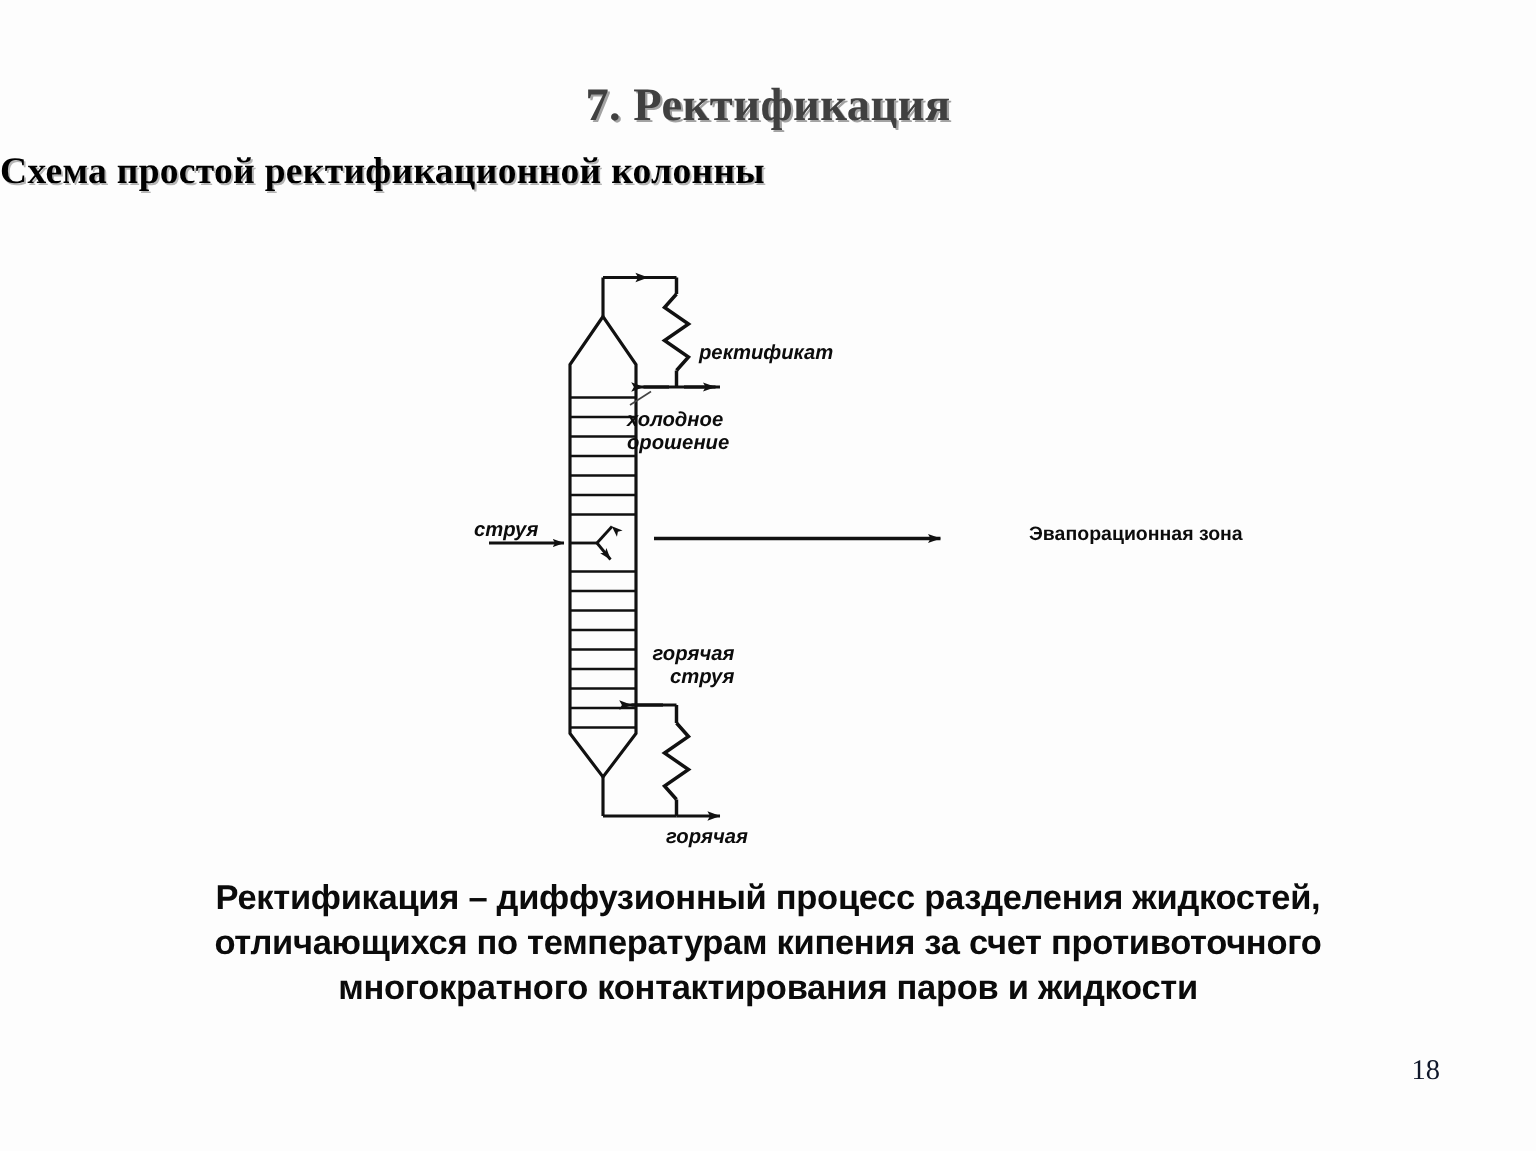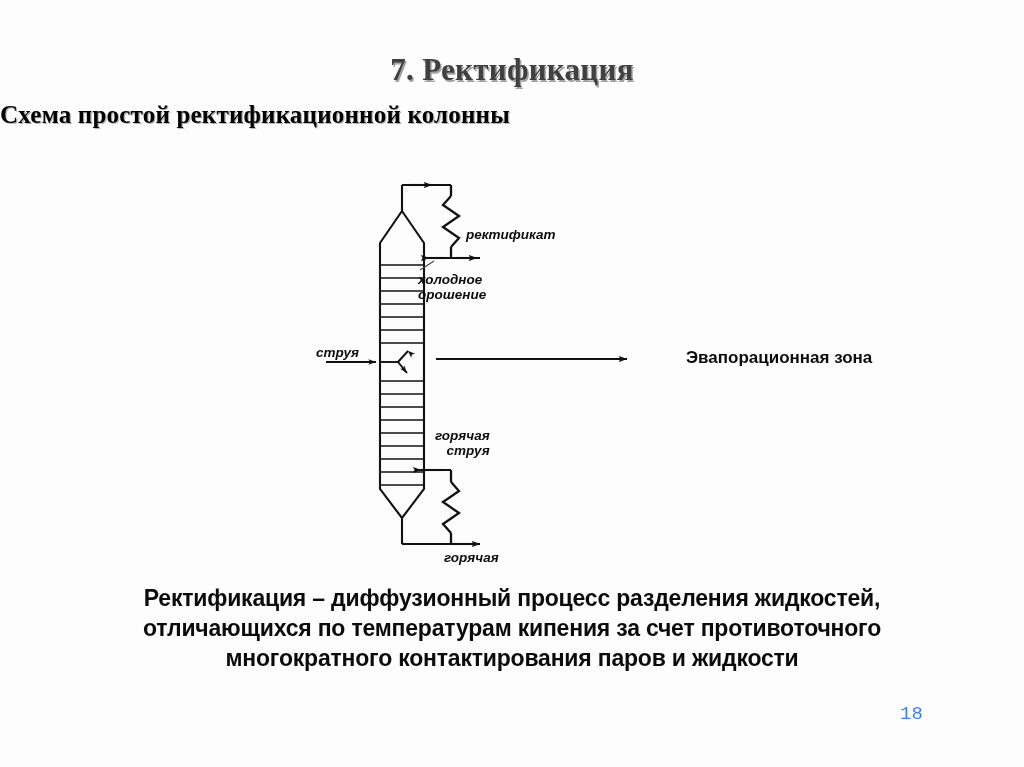--- a/index.html
+++ b/index.html
@@ -73,21 +73,21 @@
   #label-hotstream  { left: 421px; top: 428px; text-align: right; }
   #label-ostatok    { left: 430px; top: 550px; }
 
   
   #label-evapzone {
     position: absolute;
     left: 672px;
     top: 348px;
     font-family: "Liberation Sans", sans-serif;
     font-weight: bold;
-    font-size: 17px;
+    font-size: 13px;
     color: #0c0c0c;
     white-space: nowrap;
   }
 
   
   #definition-paragraph {
     position: absolute;
     left: 112px;
     top: 583px;
     width: 800px;
@@ -99,24 +99,24 @@
     color: #0b0b0b;
     letter-spacing: -0.2px;
   }
 
   
   #page-number {
     position: absolute;
     left: 900px;
     top: 703px;
     width: 60px;
-    text-align: left;
-    font-family: Liberation Mono, monospace;
+    text-align: right;
+    font-family: Liberation Serif, serif;
     font-size: 19px;
-    color: #3b82f6;
+    color: #0f172a;
   }
 </style>
 </head>
 <body>
 
 <div id="slide-title">7. Ректификация</div>
 
 <div id="slide-subtitle">Схема простой ректификационной колонны</div>
 
 <div id="diagram-wrap">

